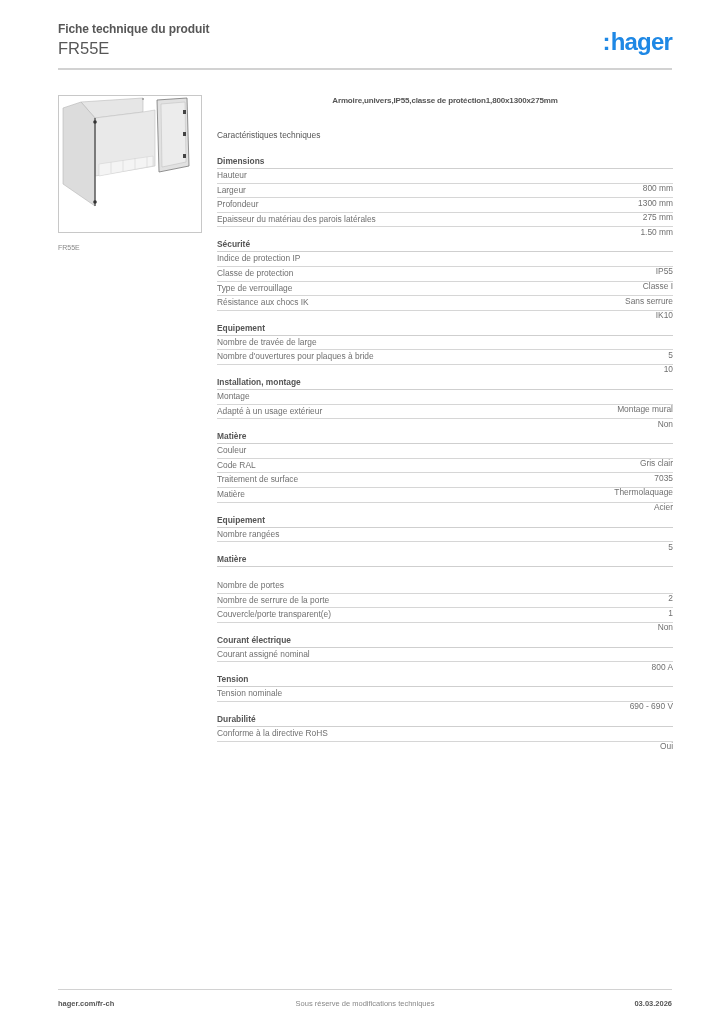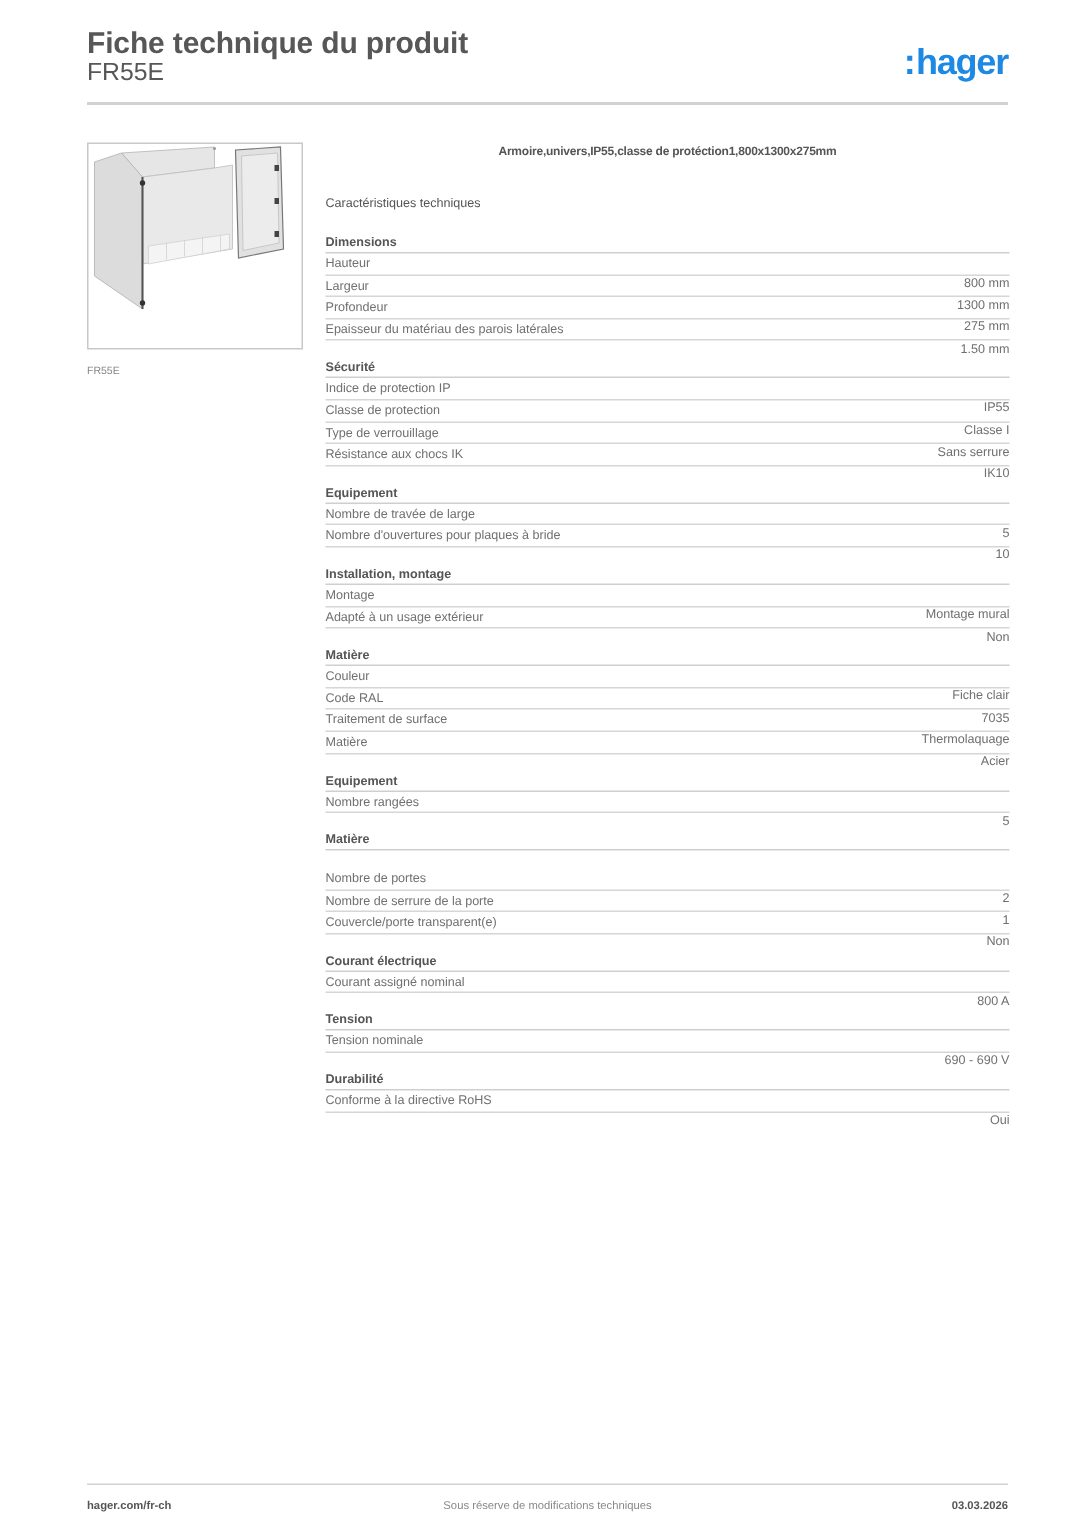--- a/index.html
+++ b/index.html
@@ -1,20 +1,20 @@
 <!DOCTYPE html>
 <html><head>
 <meta charset="utf-8">
 <style>
   * { box-sizing: border-box; margin: 0; padding: 0; }
   html, body { width: 724px; height: 1024px; background: #ffffff; overflow: hidden; }
   body { position: relative; font-family: "Liberation Sans", sans-serif; color: #555; }
 
   .header { position: absolute; left: 58px; top: 20px; width: 614px; height: 50px; }
-  .title { font-size: 20px; font-weight: bold; color: #575757; line-height: 19px; letter-spacing: -0.1px; }
+  .title { font-size: 12px; font-weight: bold; color: #575757; line-height: 19px; letter-spacing: -0.1px; }
   .subtitle { font-size: 16.5px; color: #575757; line-height: 19px; }
   .logo { position: absolute; right: 0; top: 9px; font-size: 24px; font-weight: bold; color: #1e88e5; letter-spacing: -0.8px; line-height: 26px; }
   .logo .colon { display: inline-block; margin-right: 1px; }
   .header-rule { position: absolute; left: 58px; top: 68px; width: 614px; height: 2px; background: #d2d2d2; }
 
   .image-frame { position: absolute; left: 58px; top: 95px; width: 144px; height: 138px; border: 1px solid #c8c8c8; background: #fff; }
   .image-caption { position: absolute; left: 58px; top: 244px; font-size: 7px; color: #888; }
 
   .content { position: absolute; left: 217px; top: 96px; width: 456px; }
   .product-desc { font-size: 8px; font-weight: bold; color: #555; letter-spacing: -0.15px; line-height: 10px; text-align: center; }
@@ -133,21 +133,21 @@
         </div>
         <div class="row">
           <span class="label">Adapté à un usage extérieur</span>
           <span class="value">Non</span>
         </div>
       </div>
       <div class="group">
         <div class="group-title">Matière</div>
         <div class="row">
           <span class="label">Couleur</span>
-          <span class="value">Fiche clair</span>
+          <span class="value">Gris clair</span>
         </div>
         <div class="row">
           <span class="label">Code RAL</span>
           <span class="value">7035</span>
         </div>
         <div class="row">
           <span class="label">Traitement de surface</span>
           <span class="value">Thermolaquage</span>
         </div>
         <div class="row">

